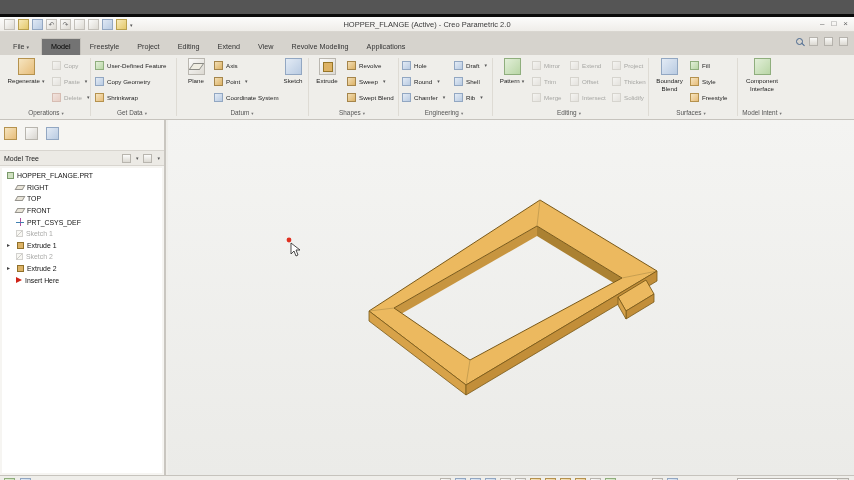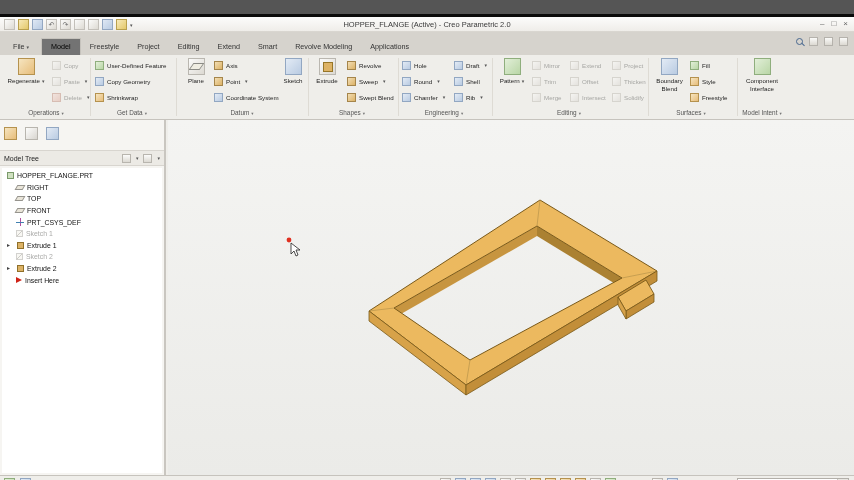--- a/index.html
+++ b/index.html
@@ -124,21 +124,21 @@
     </div>
   </div>
 
   <div id="tabrow">
     <div class="tab filetab">File</div>
     <div class="tab active">Model</div>
     <div class="tab">Freestyle</div>
     <div class="tab">Project</div>
     <div class="tab">Editing</div>
     <div class="tab">Extend</div>
-    <div class="tab">Smart</div>
+    <div class="tab">View</div>
     <div class="tab">Revolve Modeling</div>
     <div class="tab">Applications</div>
     <div id="tabrow-right">
       <span class="mag"></span>
       <span class="mini"></span>
       <span class="mini"></span>
       <span class="mini"></span>
     </div>
   </div>
 

